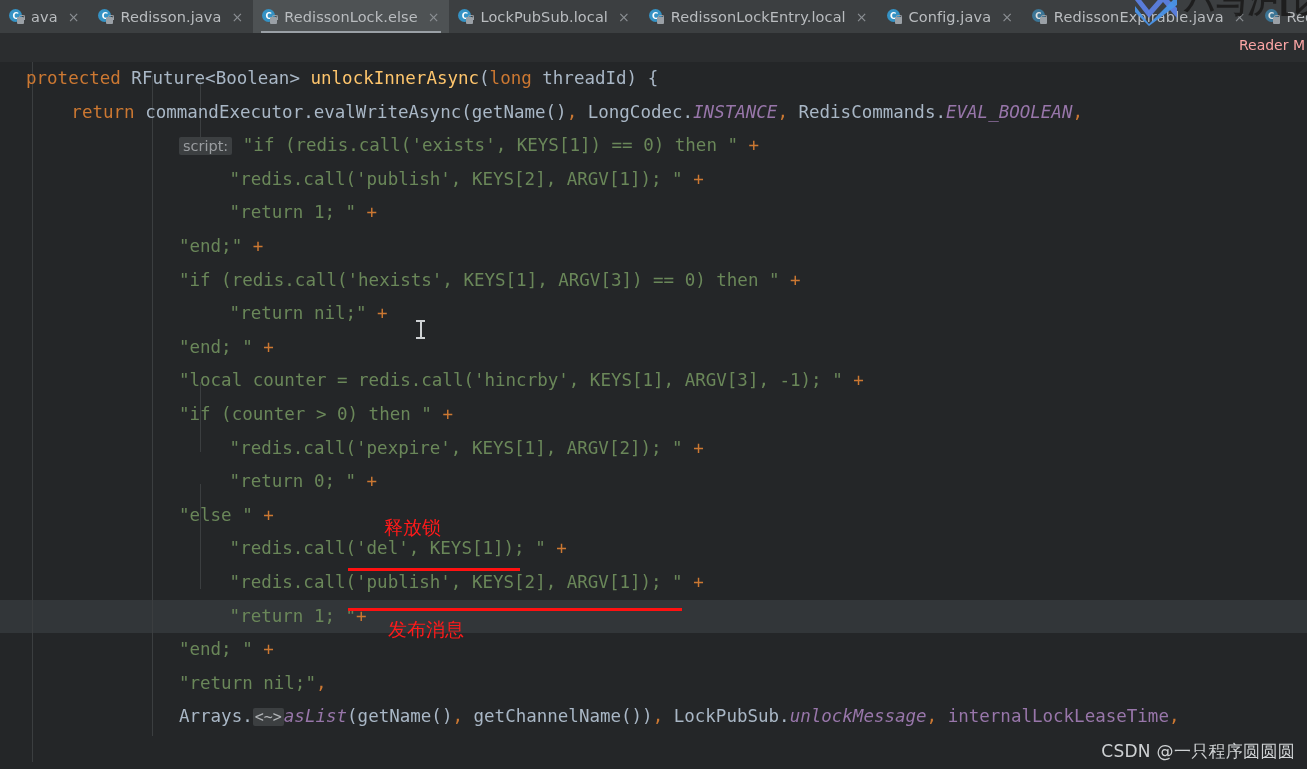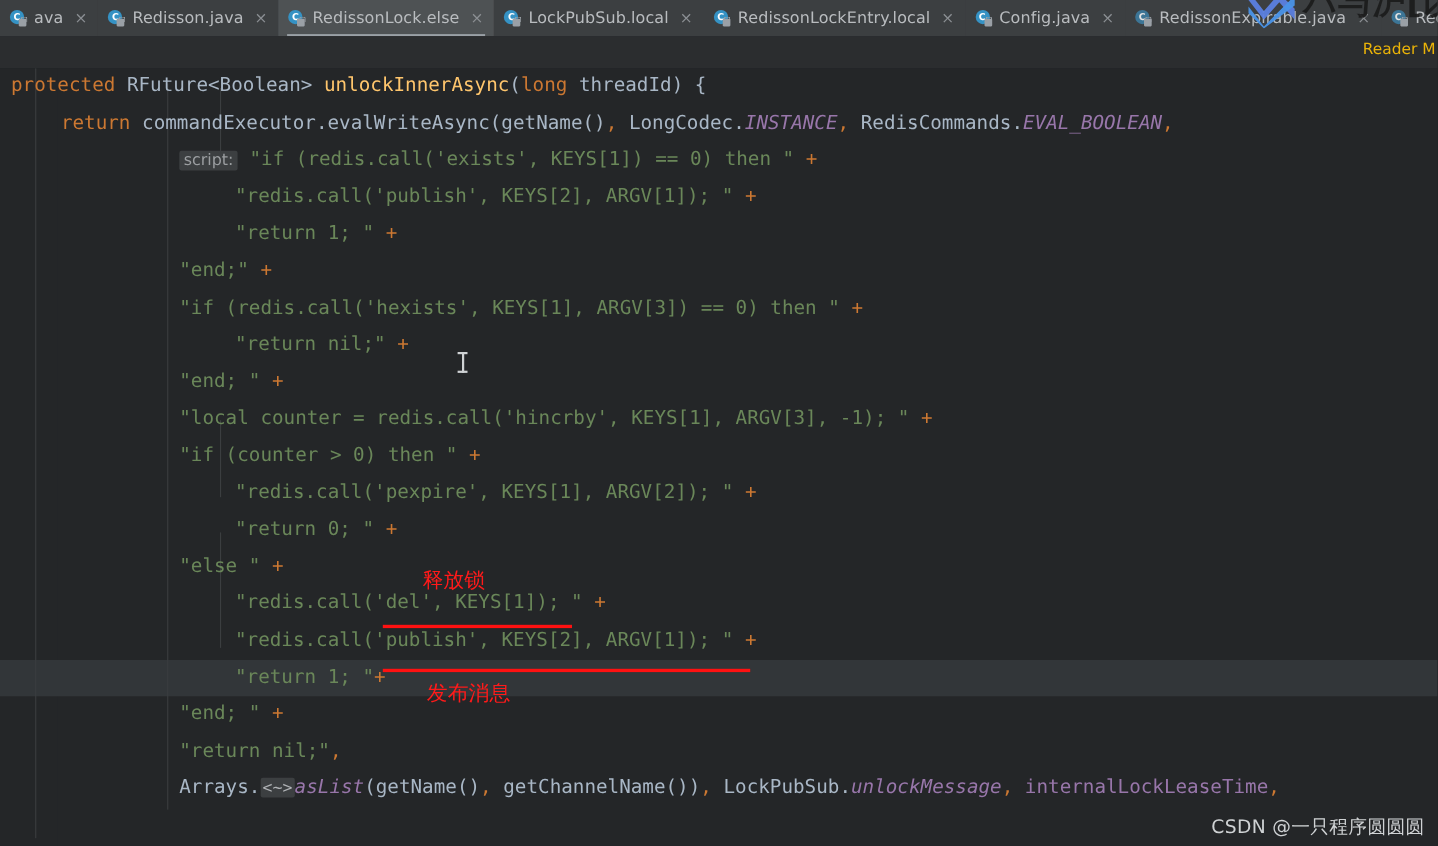--- a/index.html
+++ b/index.html
@@ -59,21 +59,21 @@
     font-family:"DejaVu Sans", sans-serif;
   }
 
   
   .headerstrip{
     position:absolute;left:0;top:33px;width:1307px;height:29px;
     background:#2b2d2f;
   }
   .reader-label{
     position:absolute;right:0px;top:4px;
-    color:#eab308;font-size:14px;
+    color:#fca5a5;font-size:14px;
     font-family:"DejaVu Sans", sans-serif;
     white-space:nowrap;
   }
 
   
   .wm-top{
     position:absolute;right:0;top:-6px;width:180px;height:40px;
     pointer-events:none;overflow:hidden;
   }
   .wm-chev{
@@ -97,21 +97,21 @@
     position:absolute;left:0;top:0;width:52px;height:707px;background:#242628;
   }
   .code{
     position:absolute;left:0;top:0;width:1307px;height:707px;
     font-family:"DejaVu Sans Mono", monospace;
     font-size:17.5px;
     line-height:33.6px;
     white-space:pre;
     color:#a9b7c6;
   }
-  .line{height:33.6px;position:relative;padding-left:0;}
+  .line{height:33.6px;position:relative;padding-left:16px;}
   .line.current{background:#323639;}
   .line .txt{position:relative;z-index:2;}
 
   
   .guide{
     position:absolute;width:1px;background:#3b3e40;z-index:1;
   }
 
   
   .kw{color:#cc7832;}

